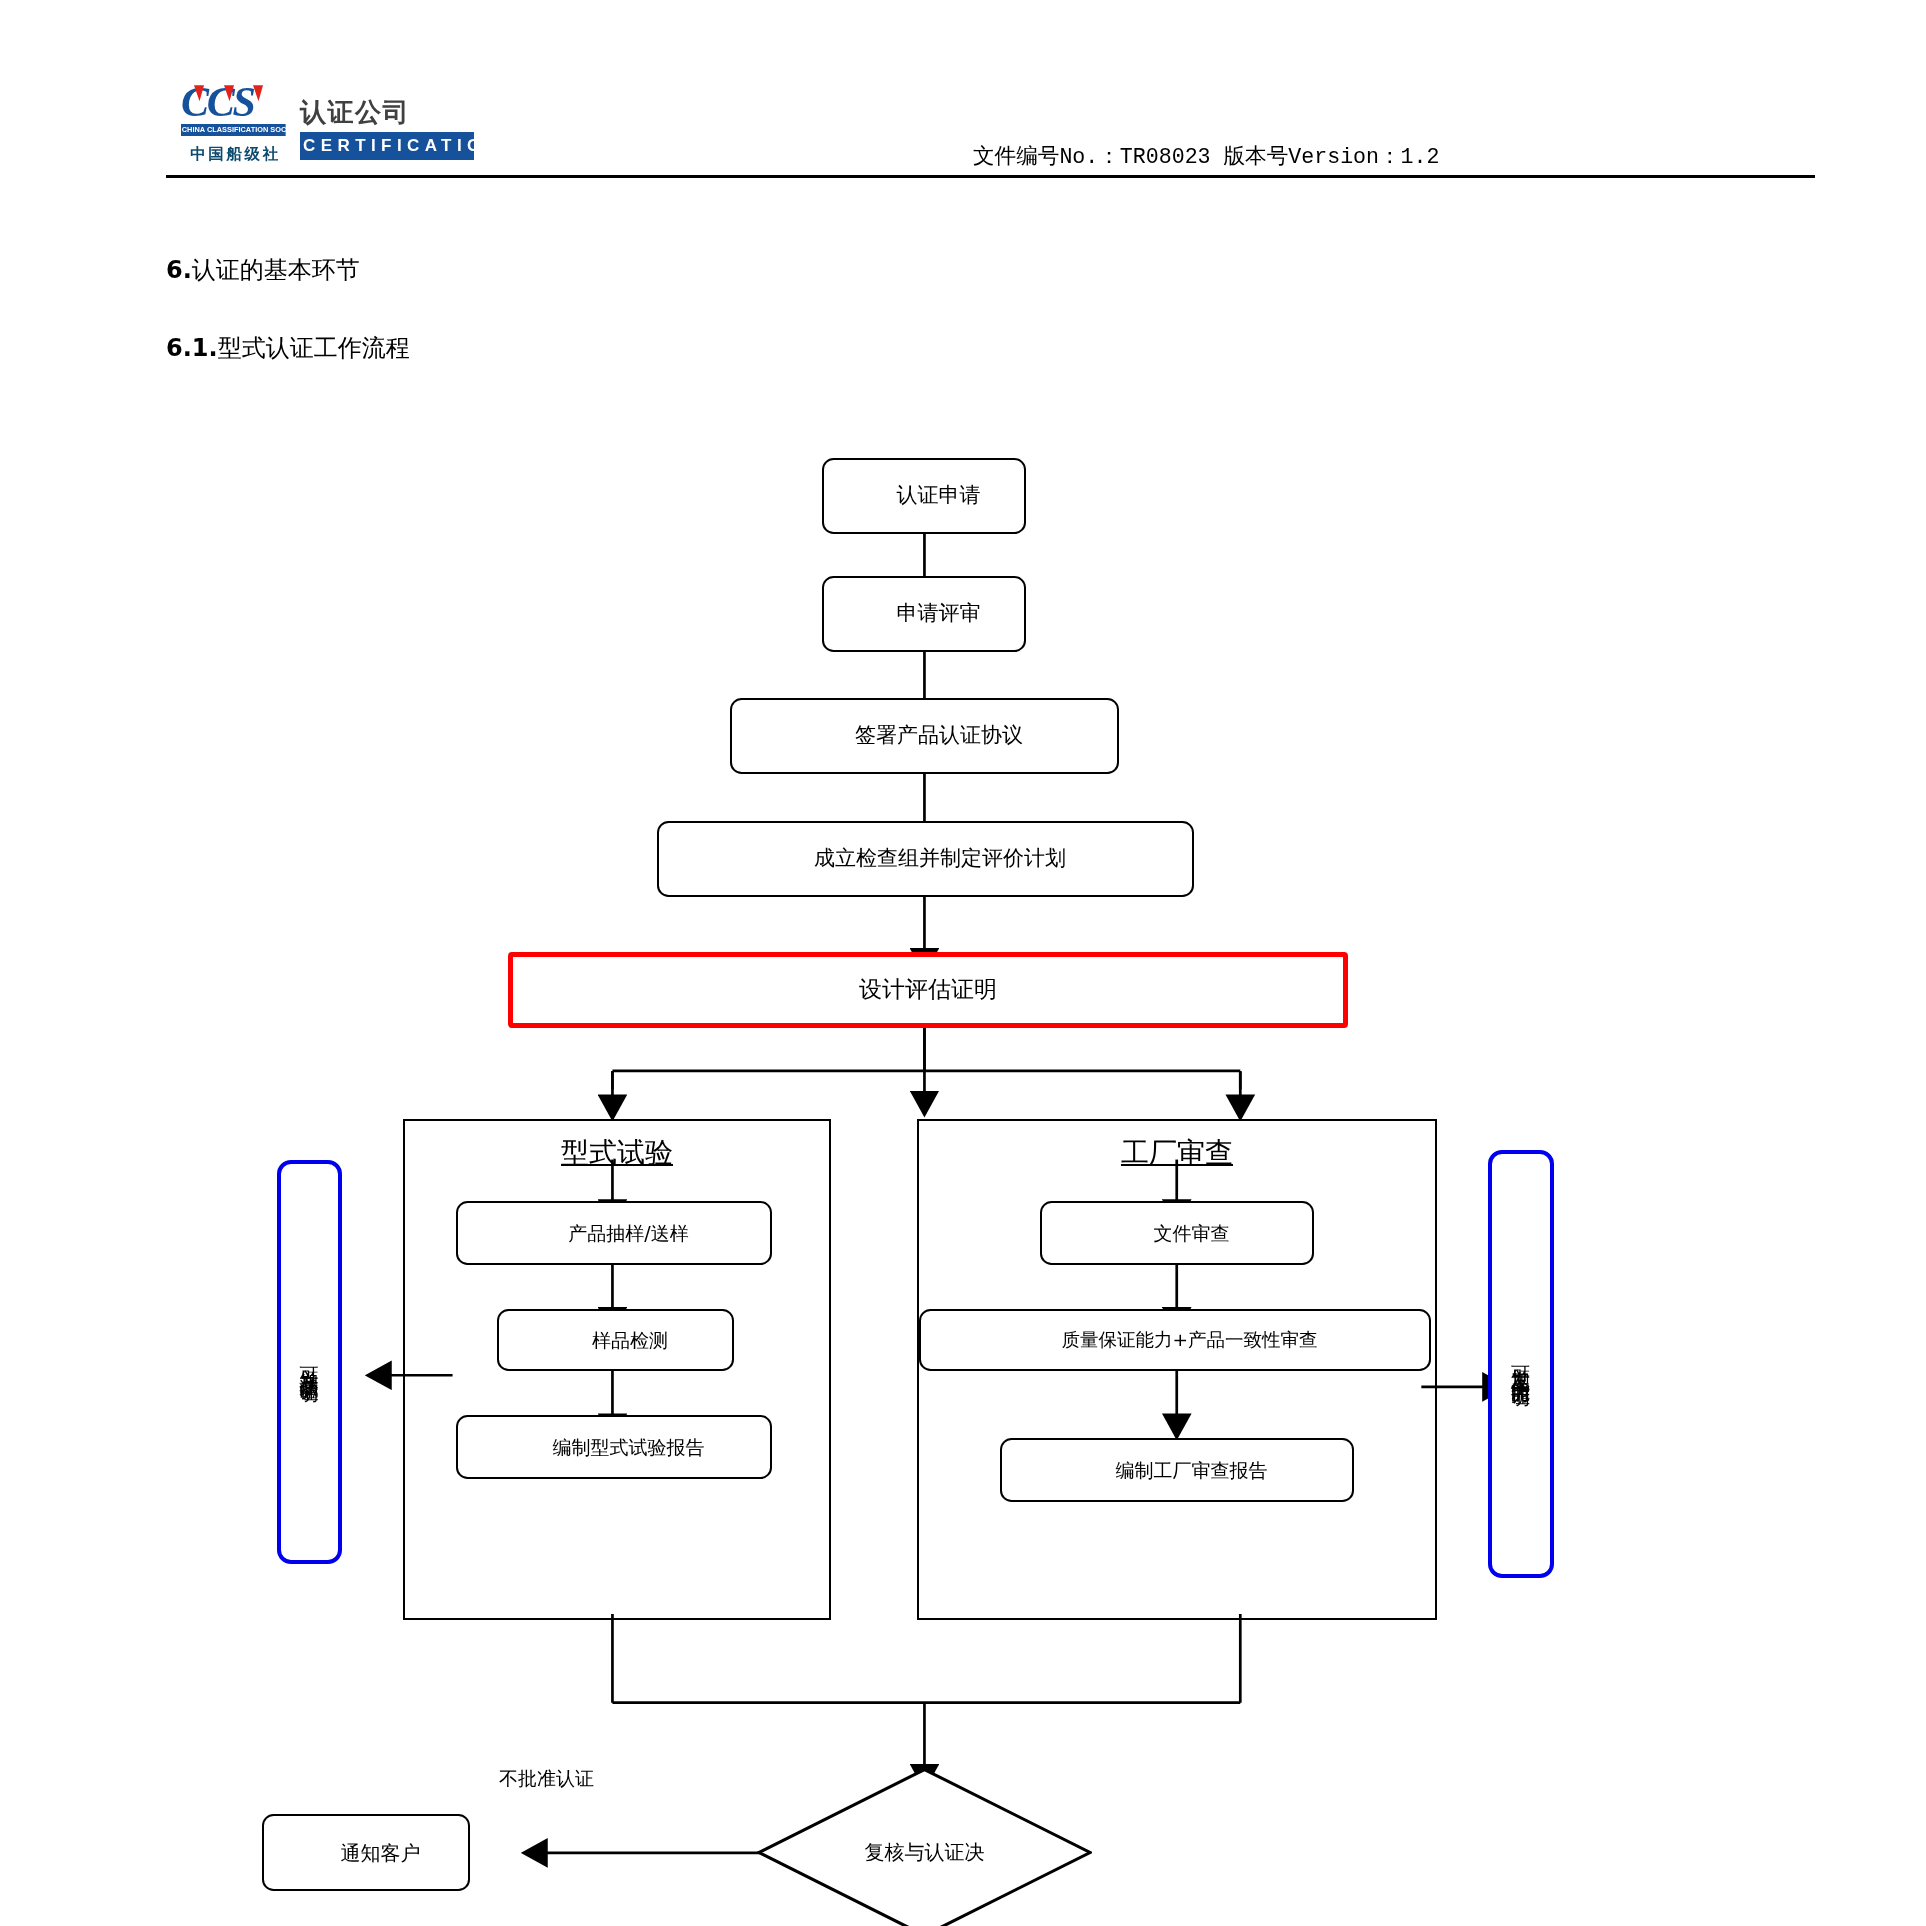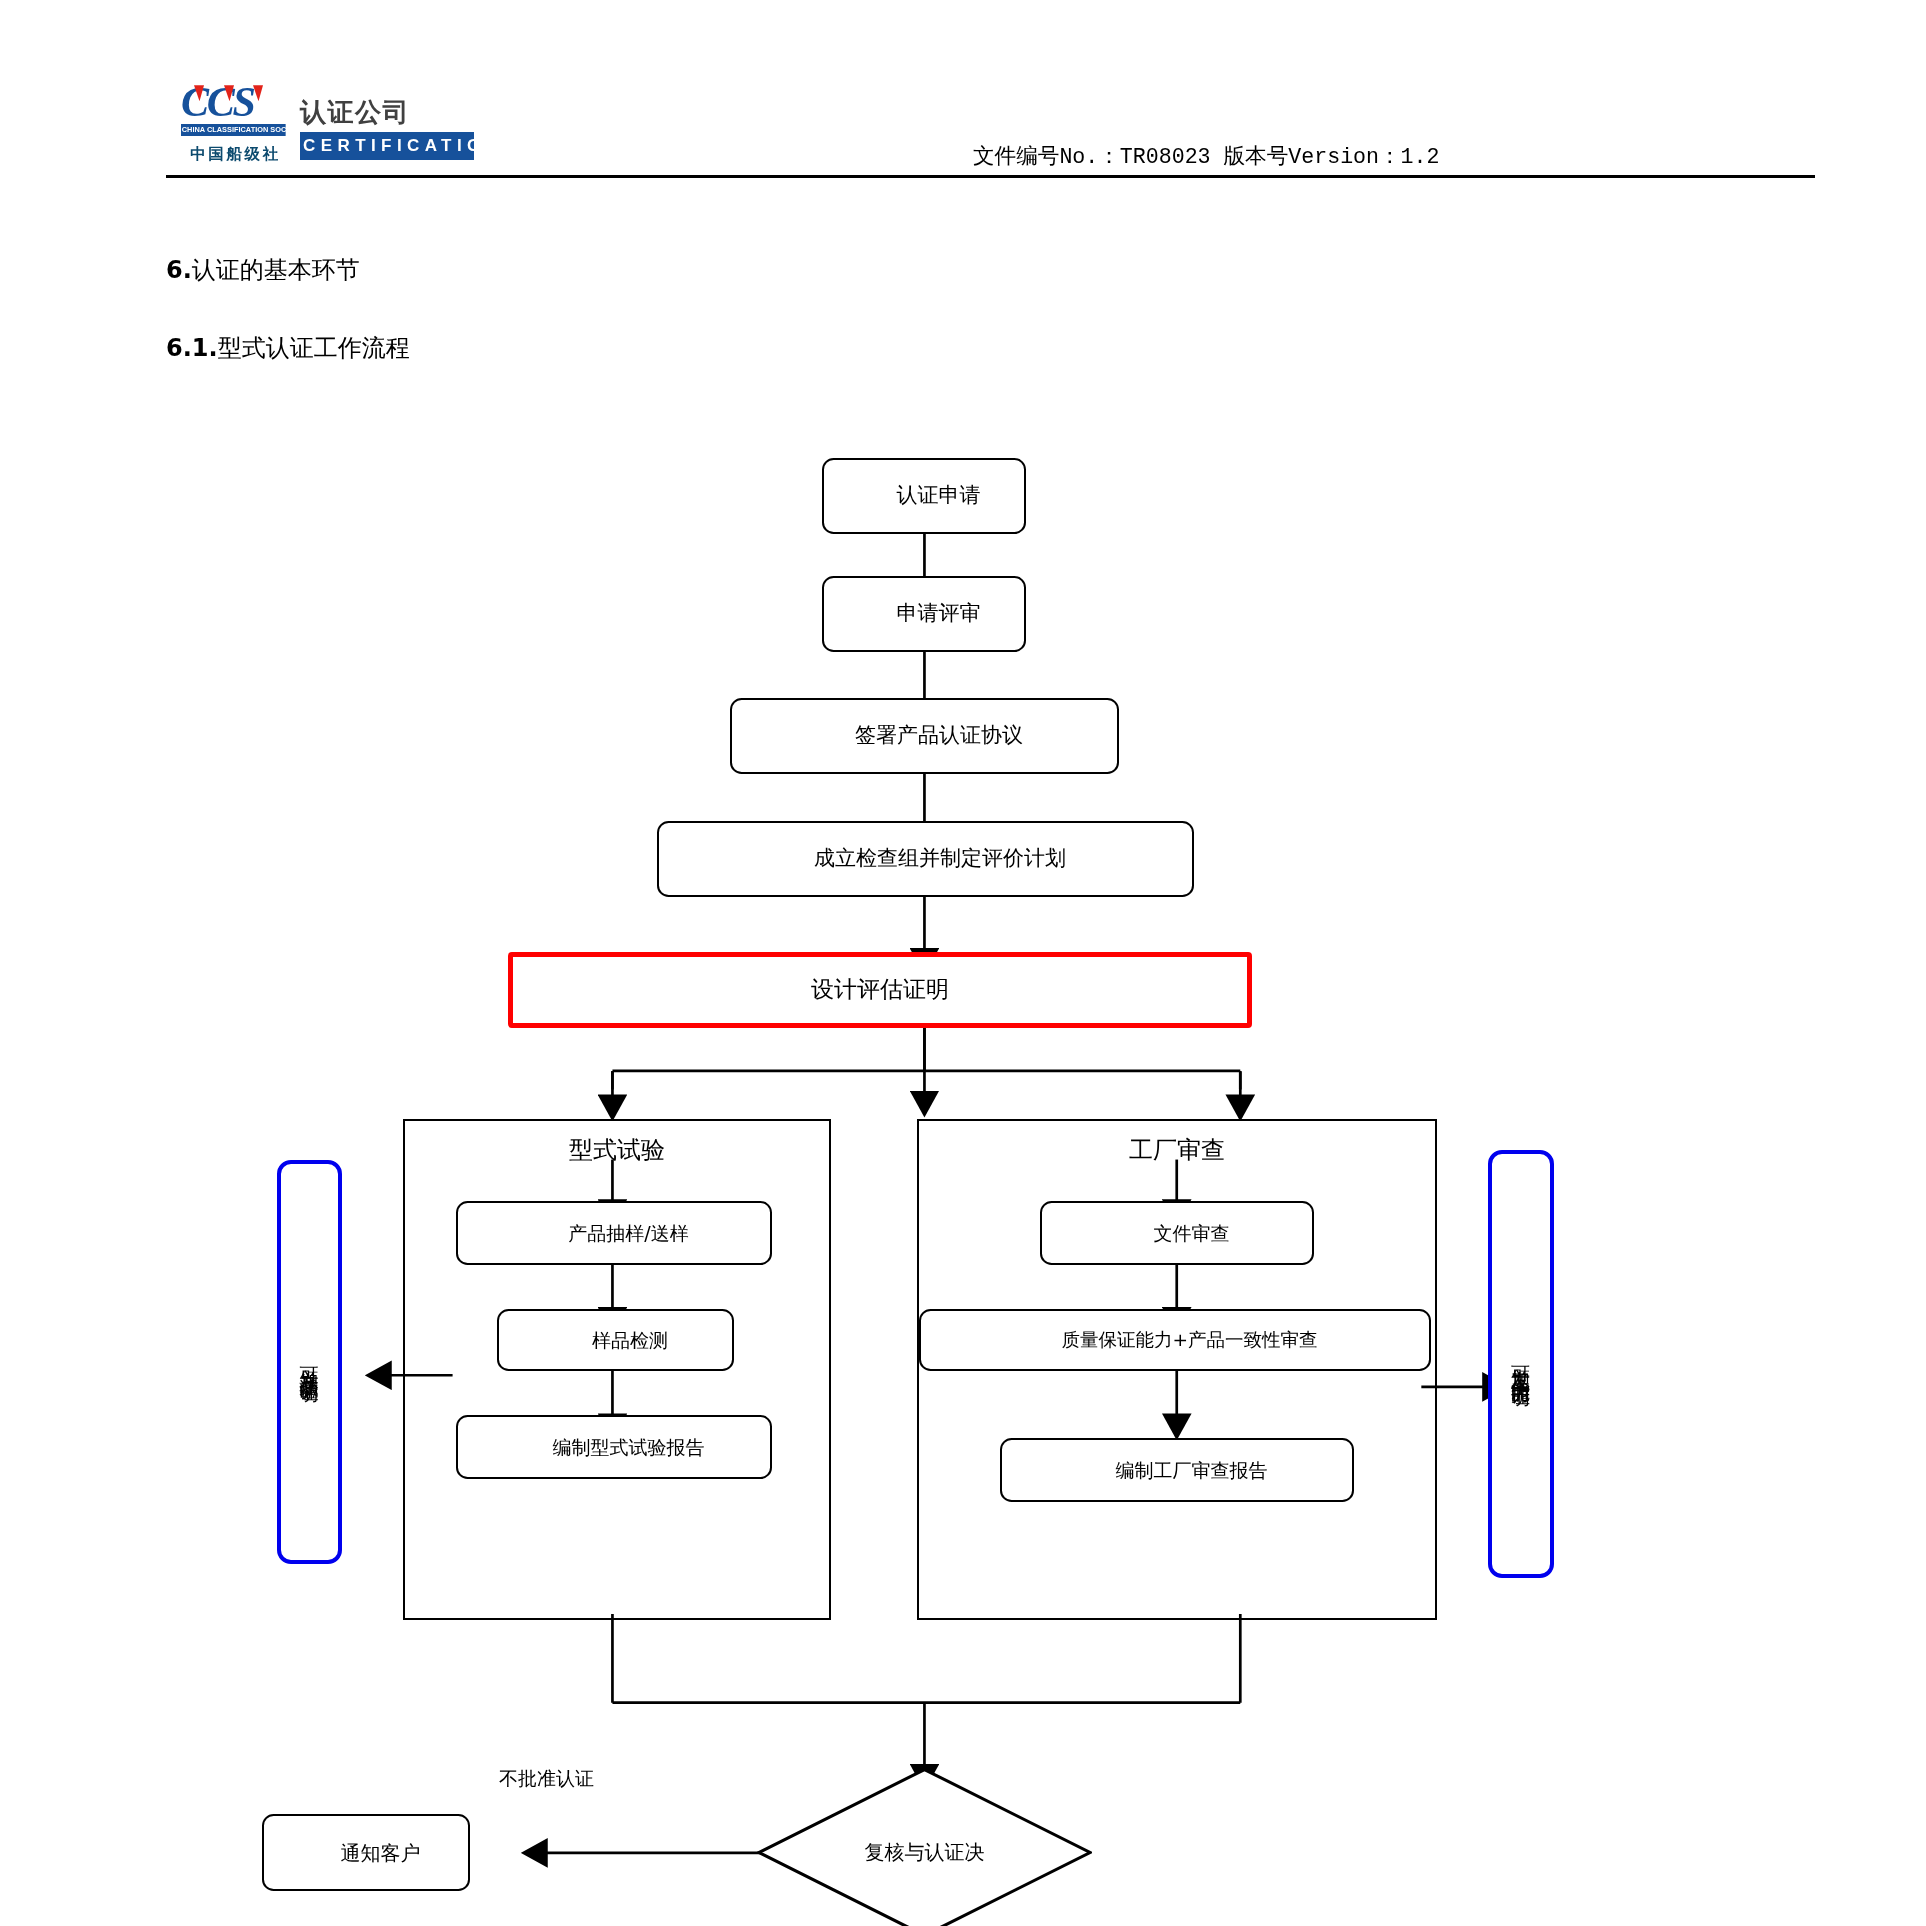--- a/index.html
+++ b/index.html
@@ -178,23 +178,24 @@
     border: 2.3px solid #000000;
     border-radius: 0;
     background: transparent;
     display: block;
   }
   .grp-title {
     position: absolute;
     width: 100%;
     text-align: center;
     font-family: "DejaVu Sans", sans-serif;
-    font-size: 24px;
+    font-size: 28px;
     top: 13px;
     left: 0;
+    text-decoration: underline;
   }
   .vlabel {
     writing-mode: vertical-rl;
     text-orientation: upright;
     letter-spacing: 2.3px;
     line-height: 1.0;
   }
   .diamond-wrap {
     position: absolute;
     pointer-events: auto;
@@ -314,21 +315,21 @@
   </div>
 
   <div class="node rnd" style="left:730px; top:698px; width:389px; height:76px; font-size:21px;">
     <span>签署产品认证协议</span>
   </div>
 
   <div class="node rnd" style="left:657px; top:821px; width:537px; height:76px; font-size:21px;">
     <span>成立检查组并制定评价计划</span>
   </div>
 
-  <div class="node rnd-red" style="left:508px; top:952px; width:744px; height:76px; font-size:23px;">
+  <div class="node rnd-red" style="left:508px; top:952px; width:840px; height:76px; font-size:23px;">
     <span>设计评估证明</span>
   </div>
 
   <div class="plain-rect" style="position:absolute; left:403px; top:1119px; width:424px; height:497px;">
     <div class="grp-title">型式试验</div>
   </div>
   <div class="node rnd" style="left:456px; top:1201px; width:316px; height:64px; font-size:19px;">
     <span>产品抽样/送样</span>
   </div>
   <div class="node rnd" style="left:497px; top:1309px; width:237px; height:62px; font-size:19px;">

